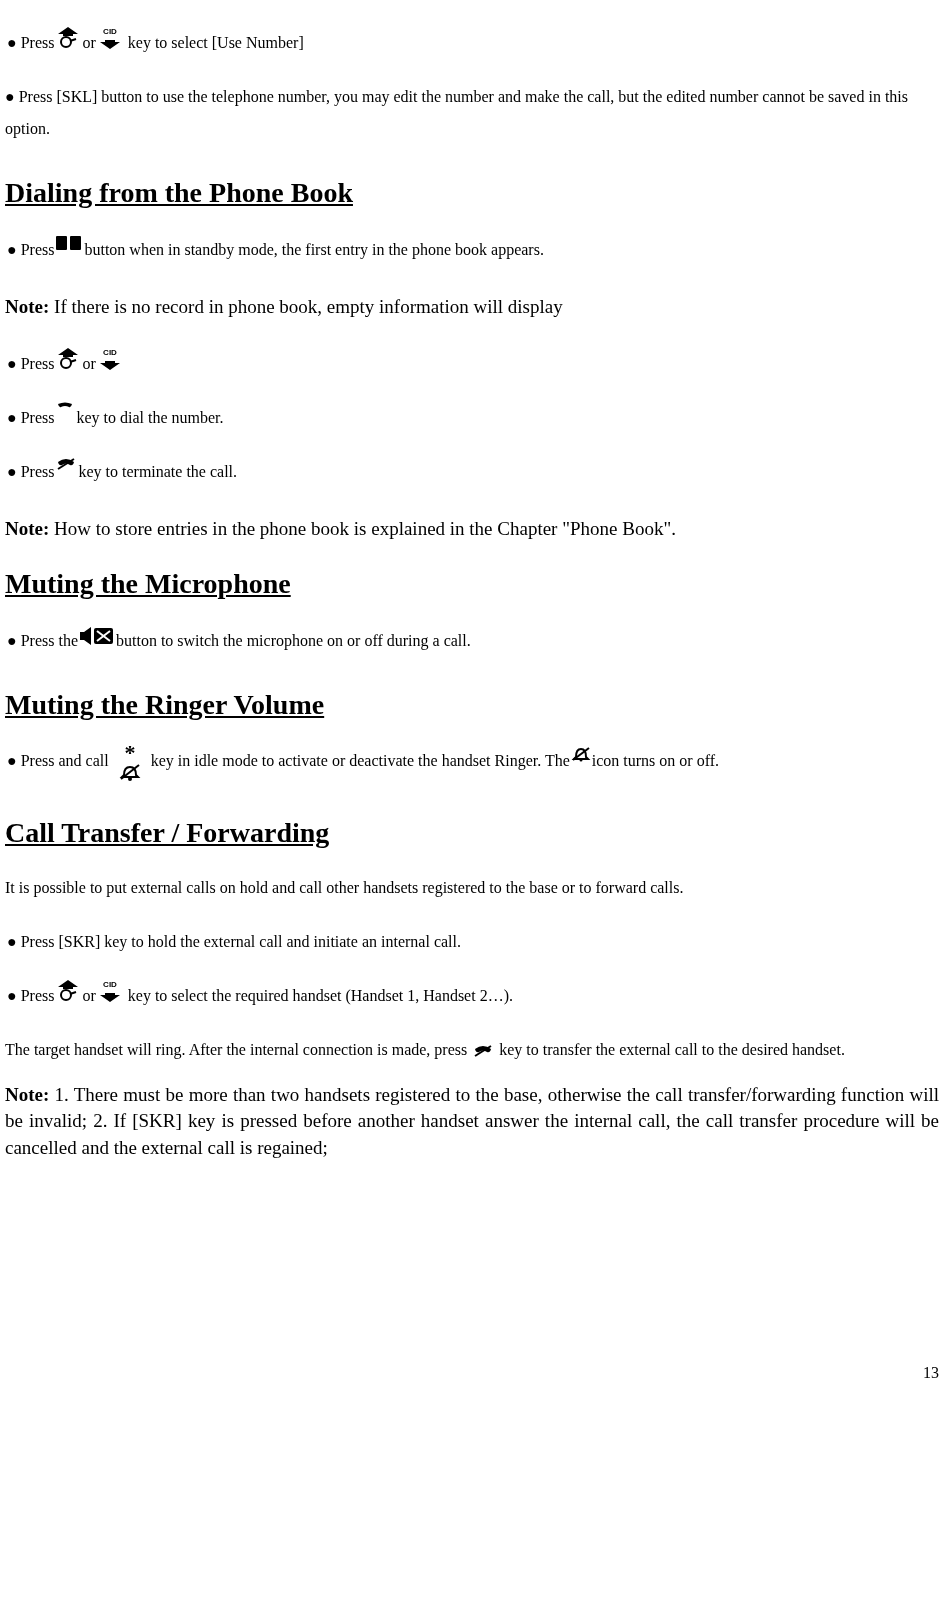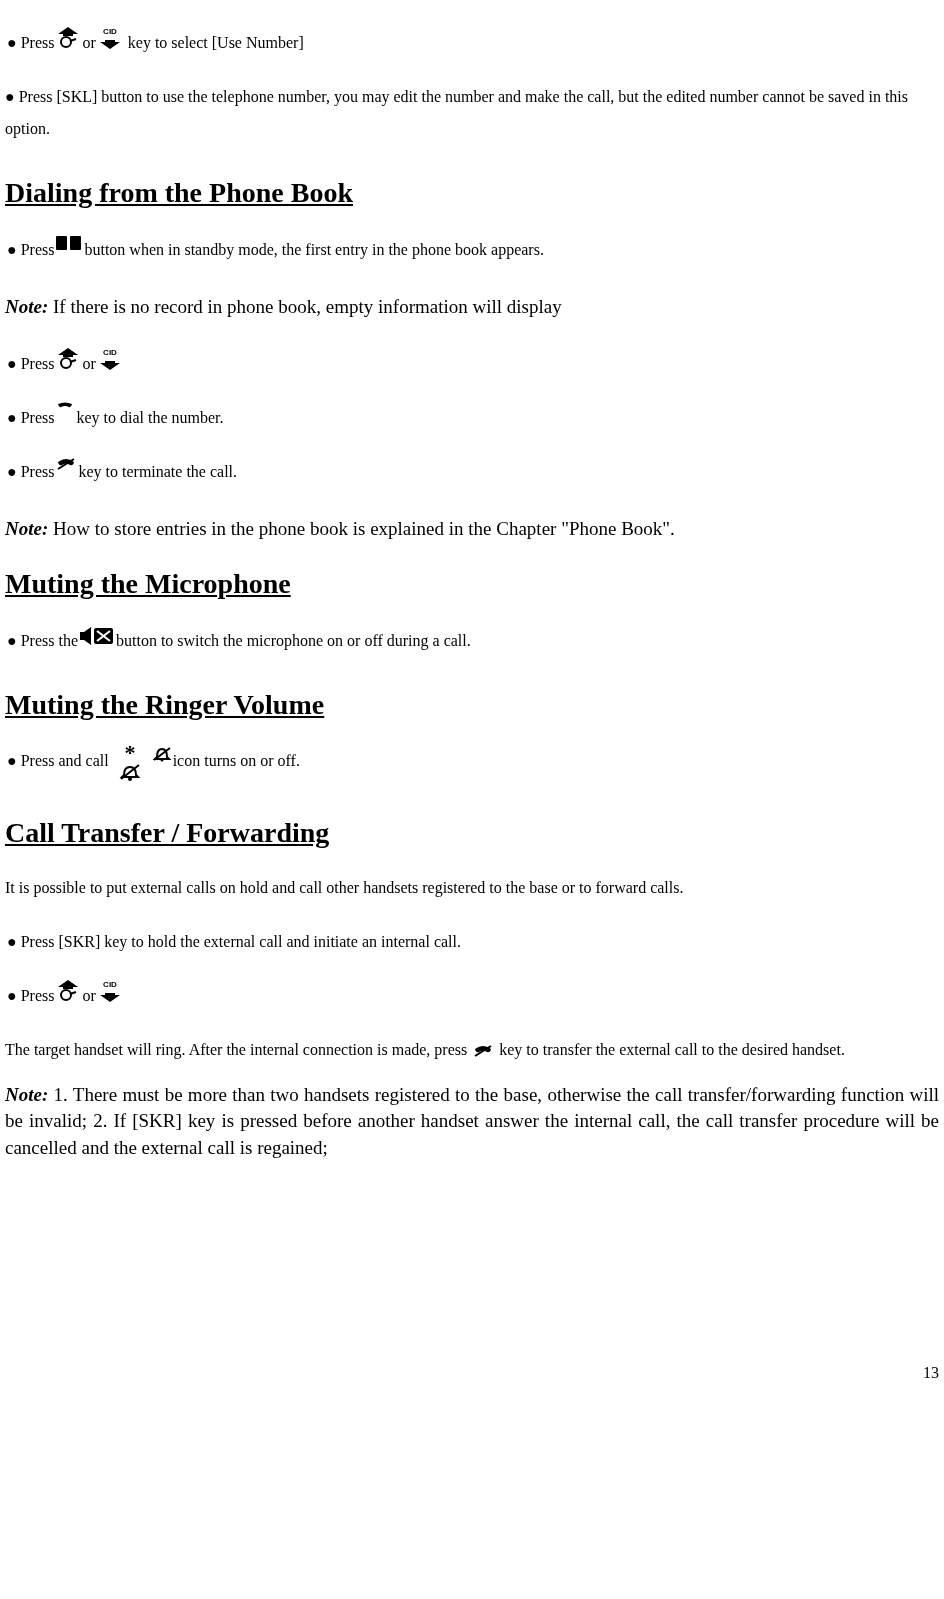--- a/index.html
+++ b/index.html
@@ -20,21 +20,20 @@
     }
     p {
       margin: 16px 0;
       line-height: 2;
     }
     .note {
       font-size: 19px;
     }
     .note-bold {
       font-weight: bold;
-      font-style: italic;
     }
     .final-note {
       font-size: 19px;
       text-align: justify;
       line-height: 1.4;
     }
     .bullet-line {
       margin: 22px 2px;
       display: flex;
       align-items: flex-start;
@@ -168,20 +167,21 @@
 <p class="bullet-line ringer-line">
   <span>●  Press and call </span>
   <span class="icon">
     <svg width="40" height="40" viewBox="0 0 40 40">
       <text x="20" y="15" font-size="22" text-anchor="middle" font-weight="bold">*</text>
       <path d="M14 30 Q14 22 20 22 Q26 22 26 30 L28 32 L12 32 Z" fill="none" stroke="#000" stroke-width="2"></path>
       <circle cx="20" cy="34" r="2" fill="#000"></circle>
       <line x1="11" y1="34" x2="29" y2="20" stroke="#000" stroke-width="2"></line>
     </svg>
   </span>
+  <span> key in idle mode to activate or deactivate the handset Ringer. The </span>
   <span class="icon">
     <svg width="20" height="18" viewBox="0 0 20 18">
       <path d="M5 12 Q5 4 10 4 Q15 4 15 12 L17 14 L3 14 Z" fill="none" stroke="#000" stroke-width="2"></path>
       <circle cx="10" cy="15" r="1.5" fill="#000"></circle>
       <line x1="2" y1="15" x2="18" y2="3" stroke="#000" stroke-width="2"></line>
     </svg>
   </span>
   <span> icon turns on or off.</span>
 </p>
 
@@ -200,20 +200,21 @@
       <line x1="15" y1="14" x2="21" y2="12" stroke="#000" stroke-width="2"></line>
     </svg>
   </span>
   <span> or </span>
   <span class="icon">
     <svg width="30" height="22" viewBox="0 0 30 22">
       <text x="13" y="7" font-size="8" font-family="sans-serif" text-anchor="middle" font-weight="bold">CID</text>
       <path d="M13 22 L23 15 L18 15 L18 13 L8 13 L8 15 L3 15 Z" fill="#000"></path>
     </svg>
   </span>
+  <span> key to select the required handset (Handset 1, Handset 2…).</span>
 </p>
 
 <p style="line-height:2;">
   <span>The target handset will ring. After the internal connection is made, press  </span><span class="icon" style="display:inline-block;vertical-align:middle;">
     <svg width="22" height="16" viewBox="0 0 22 16">
       <path d="M3 6 Q11 0 19 6 Q18 10 15 9 Q11 6 7 9 Q4 10 3 6 Z" fill="#000"></path>
       <line x1="3" y1="13" x2="19" y2="3" stroke="#000" stroke-width="2"></line>
     </svg>
   </span><span>  key to transfer the external call to the desired handset.</span>
 </p>

